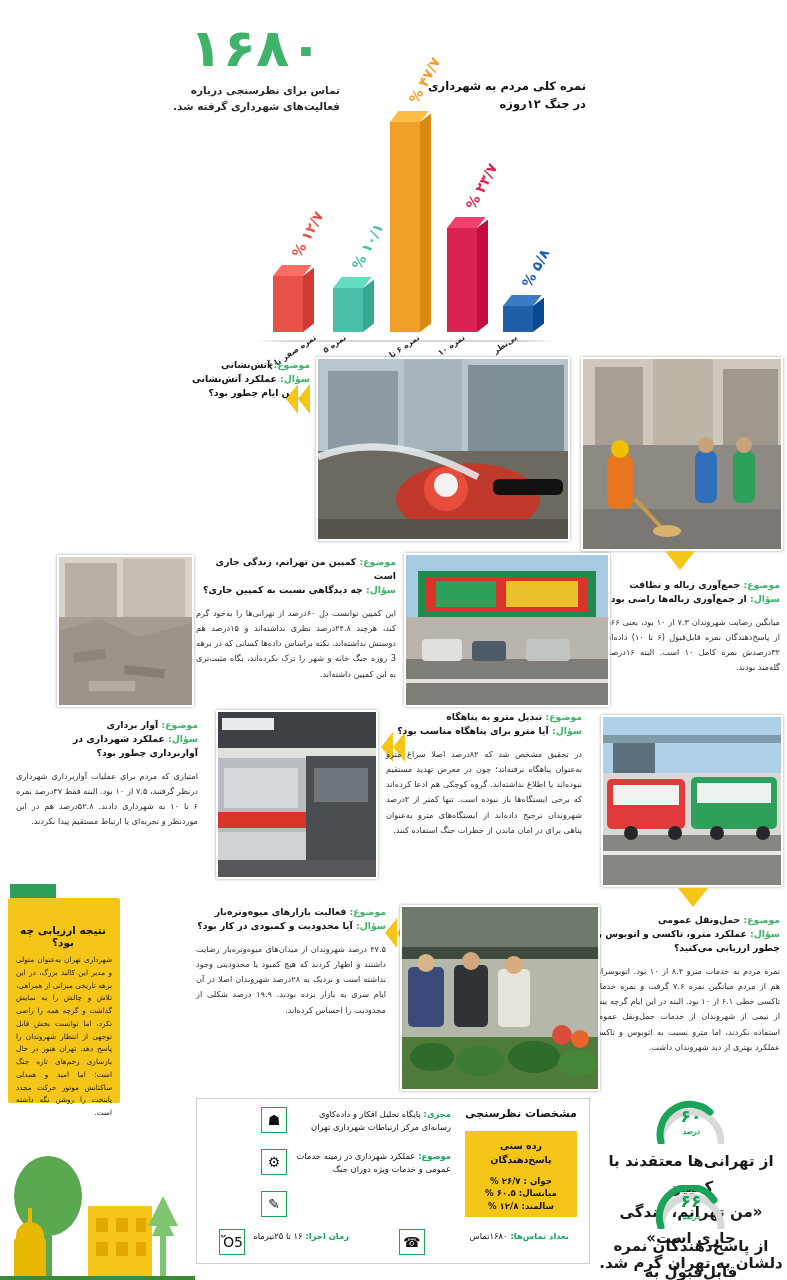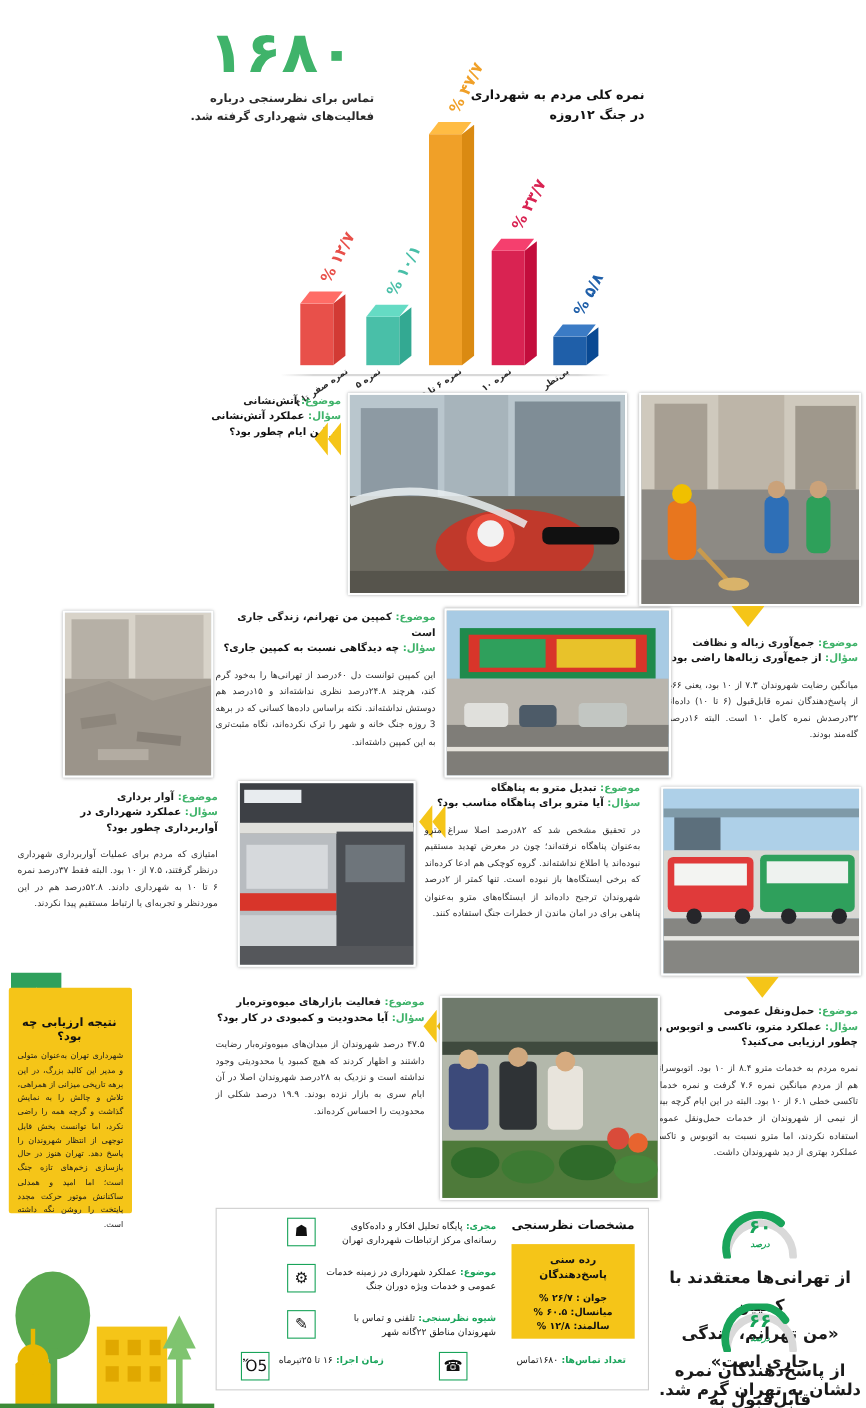--- a/index.html
+++ b/index.html
@@ -487,21 +487,20 @@
         <div class="spec-row" style="right: 138px; top: 8px; width: 190px;">
           <div class="ic">☗</div>
           <div class="spec-txt" style="flex: 1 1 0%;"><b>مجری: </b><span class="blk">پایگاه تحلیل افکار و داده‌کاوی رسانه‌ای مرکز ارتباطات شهرداری تهران</span></div>
         </div>
         <div class="spec-row" style="right: 138px; top: 50px; width: 190px;">
           <div class="ic">⚙</div>
           <div class="spec-txt" style="flex: 1 1 0%;"><b>موضوع: </b><span class="blk">عملکرد شهرداری در زمینه خدمات عمومی و خدمات ویژه دوران جنگ</span></div>
         </div>
         <div class="spec-row" style="right: 138px; top: 92px; width: 190px;">
           <div class="ic">✎</div>
-          <div class="spec-txt" style="flex: 1 1 0%;"><b>شیوه نظرسنجی: </b><span class="blk">تلفنی و تماس با شهروندان مناطق ۲۲گانه شهر</span></div>
         </div>
         <div class="spec-row" style="right: 240px; top: 130px; width: 130px; margin-left: 17px;">
           <div class="ic">Ὄ5</div>
           <div class="spec-txt" style="flex: 1 1 0%;"><b>زمان اجرا: </b><span class="blk">۱۶ تا ۲۵تیرماه</span></div>
         </div>
         <div class="spec-row" style="right: 20px; top: 130px; width: 170px;">
           <div class="ic">☎</div>
           <div class="spec-txt" style="flex: 1 1 0%;"><b>تعداد تماس‌ها: </b><span class="blk">۱۶۸۰تماس</span></div>
         </div>
       </div>

